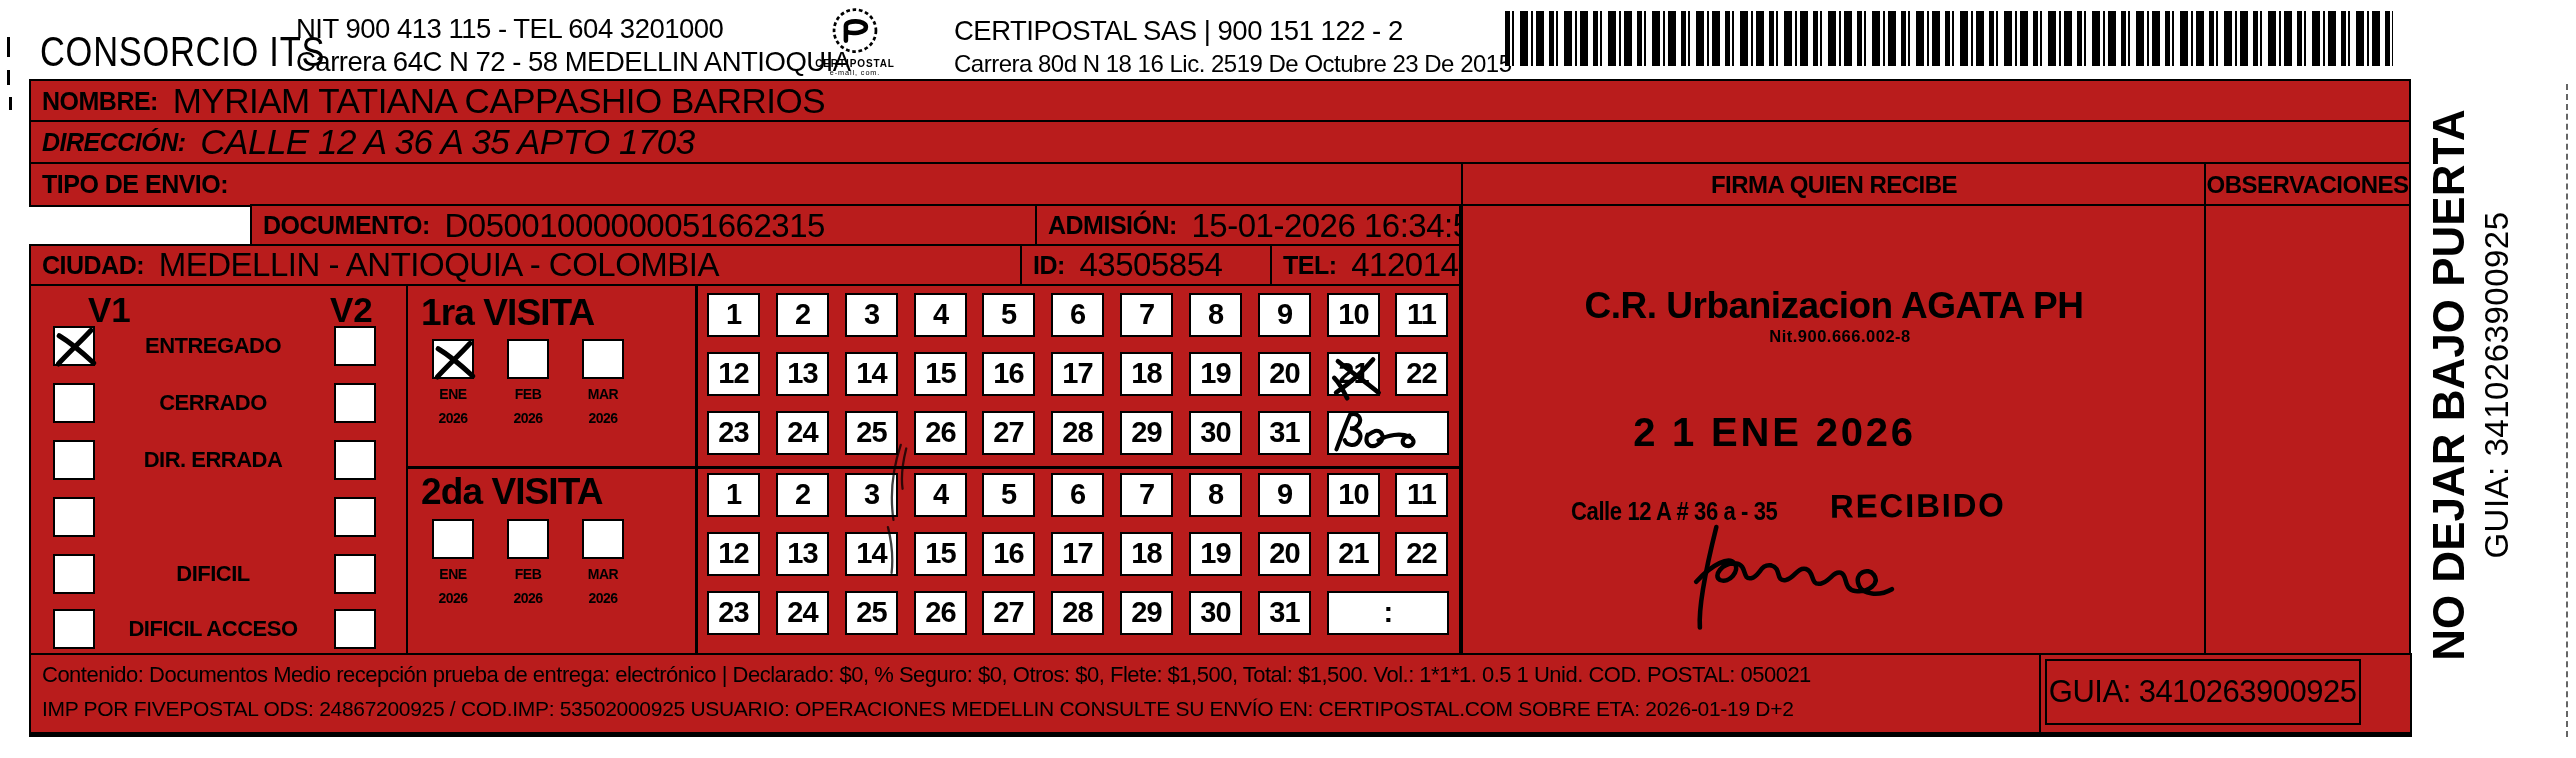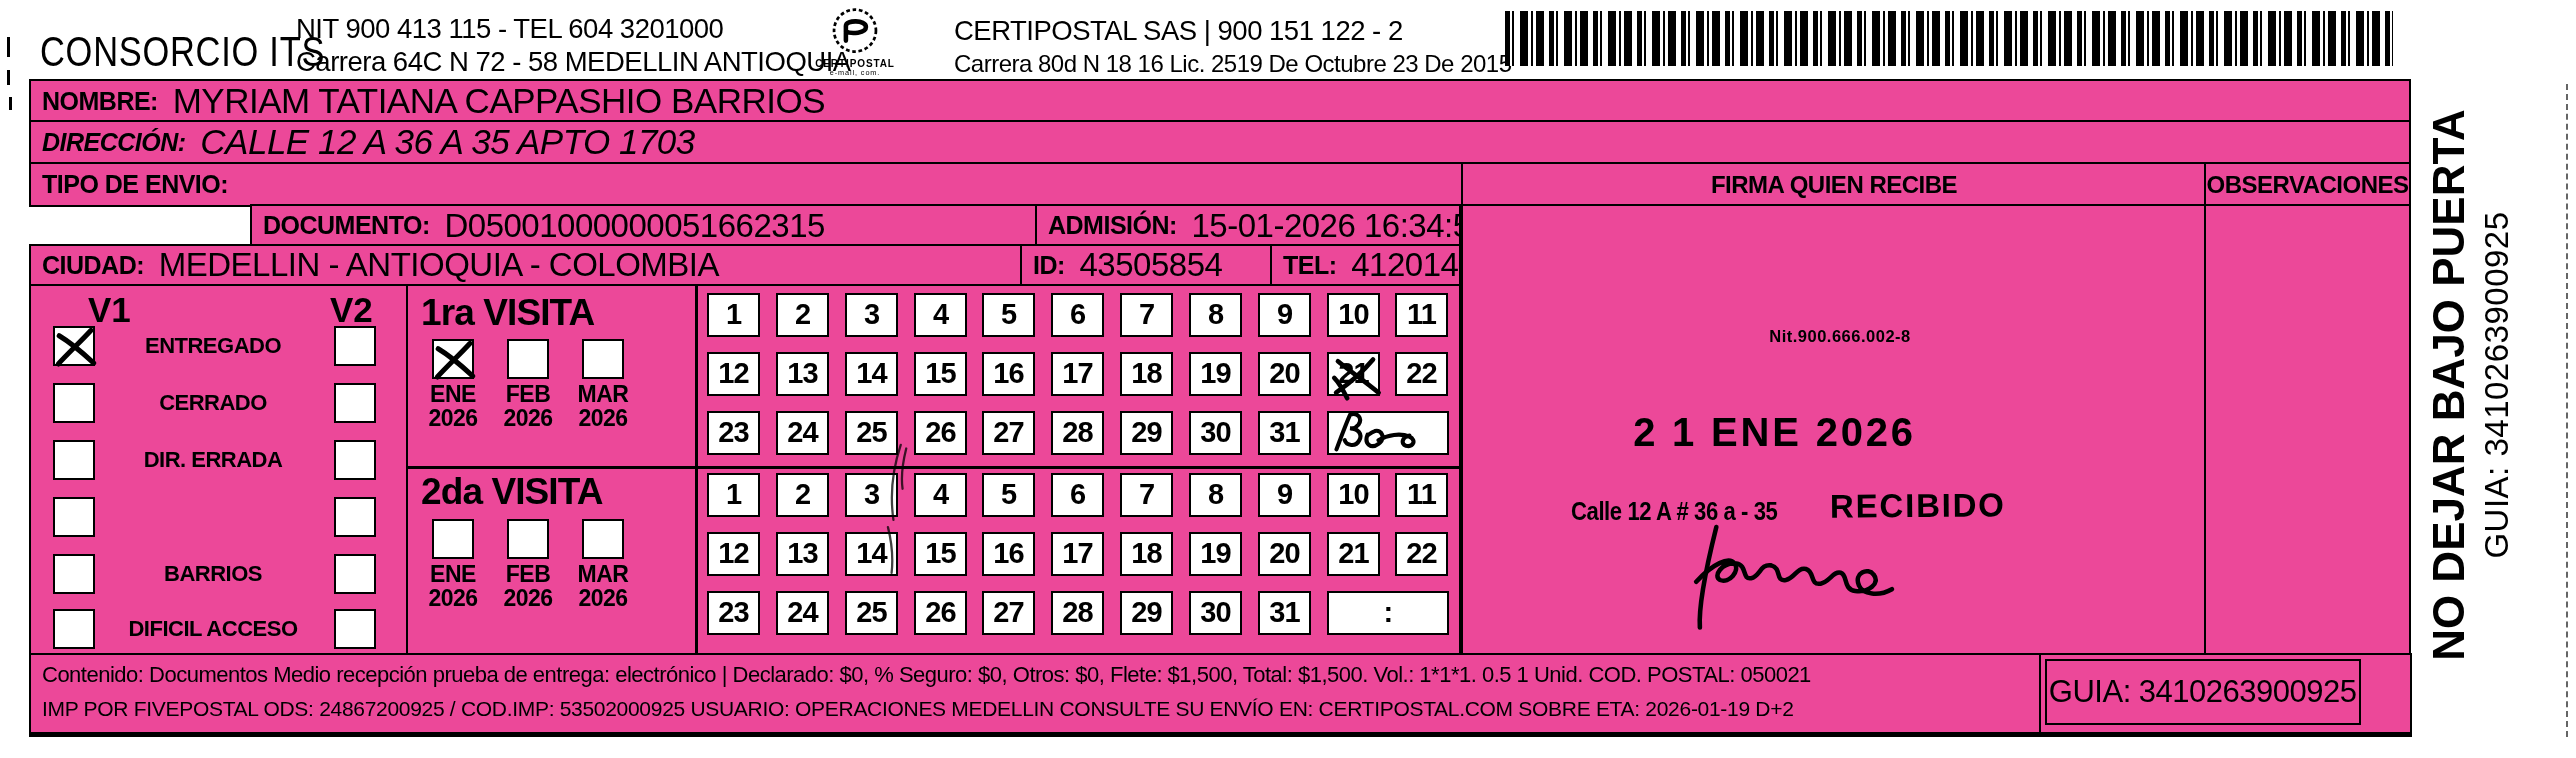--- a/index.html
+++ b/index.html
@@ -1,19 +1,19 @@
 <!DOCTYPE html>
 <html style="font-size:14.7px"><head>
 <meta charset="utf-8">
 <style>
   html,body{margin:0;padding:0;background:#fff;}
   #doc{position:relative;width:2576px;height:758px;background:#fff;color:#000;
        font-family:"Liberation Sans",sans-serif;overflow:hidden;}
   .abs{position:absolute;}
-  .cell{position:absolute;box-sizing:border-box;border:2.8px solid #000;background:#ec4899;}
+  .cell{position:absolute;box-sizing:border-box;border:2.8px solid #000;background:#b91c1c;}
   .fieldrow{display:flex;align-items:center;padding-left:11px;gap:14.7px;white-space:nowrap;overflow:hidden;}
   .flabel{font-weight:700;font-size:25px;letter-spacing:-0.5px;}
   .fvalue{font-size:35px;letter-spacing:-0.5px;}
   .fvalue.sm{font-size:33px;}
   .hdrcell{display:flex;align-items:center;justify-content:center;font-weight:700;font-size:24px;letter-spacing:-0.5px;}
   
   .lh-company{font-size:42px;letter-spacing:0.9px;transform:scaleX(.82);transform-origin:left center;white-space:nowrap;}
   .lh-line{font-size:27.5px;letter-spacing:-0.5px;white-space:nowrap;}
   .lh-line.sm{font-size:24px;}
   .logo-caption{font-size:10px;font-weight:700;letter-spacing:0.9px;text-align:center;margin-top:-1.8px;}
@@ -22,21 +22,21 @@
   
   .vhead{position:absolute;font-size:35px;font-weight:700;}
   .status-row{position:absolute;left:0;width:100%;height:40px;}
   .status-row .slabel{position:absolute;left:70px;width:224px;text-align:center;font-weight:700;font-size:22px;letter-spacing:-0.5px;line-height:40px;}
   .cb{position:absolute;box-sizing:border-box;width:42px;height:40px;border:2.8px solid #000;background:#fff;}
   .cb .xmark{position:absolute;left:-5.5px;top:-5.5px;}
   
   .vtitle{position:absolute;font-size:37px;font-weight:700;letter-spacing:-0.9px;white-space:nowrap;}
   .month-col{position:absolute;width:64px;text-align:center;}
   .month-col .cb{position:relative;display:inline-block;left:0;top:0;}
-  .mlabel{font-size:23px;font-weight:700;line-height:24px;letter-spacing:-0.5px;}
+  .mlabel{font-size:14px;font-weight:700;line-height:24px;letter-spacing:-0.5px;}
   .day{position:absolute;box-sizing:border-box;width:53px;height:44px;border:2.8px solid #000;
        font-size:29px;font-weight:700;text-align:center;line-height:39px;letter-spacing:-0.9px;background:#fff;}
   .day.wide{width:122px;}
   .day .scrib{position:absolute;left:-3.7px;top:-1.8px;}
   .divider-v{position:absolute;width:2.8px;background:#000;top:0;bottom:0;}
   .divider-h{position:absolute;height:2.8px;background:#000;left:0;right:0;}
   
   .stamp-org{position:absolute;left:0;right:0;top:79px;text-align:center;font-size:37px;font-weight:700;letter-spacing:-0.5px;}
   .stamp-nit{position:absolute;left:12px;right:0;top:121px;text-align:center;font-size:16.5px;font-weight:700;letter-spacing:0.5px;}
   .stamp-date{position:absolute;left:0;right:119px;top:204px;text-align:center;font-size:40px;font-weight:700;letter-spacing:2.8px;white-space:nowrap;}
@@ -140,21 +140,21 @@
           <span class="cb" style="left:22px;"></span>
           <span class="slabel">DIR. ERRADA</span>
           <span class="cb" style="left:303px;"></span>
         </div>
         <div class="status-row" style="top: 211px;">
           <span class="cb" style="left:22px;"></span>
           <span class="cb" style="left:303px;"></span>
         </div>
         <div class="status-row" style="top: 268px;">
           <span class="cb" style="left:22px;"></span>
-          <span class="slabel">BARRIOS</span>
+          <span class="slabel">DIFICIL</span>
           <span class="cb" style="left:303px;"></span>
         </div>
         <div class="status-row" style="top: 323px;">
           <span class="cb" style="left:22px;"></span>
           <span class="slabel">DIFICIL ACCESO</span>
           <span class="cb" style="left:303px;"></span>
         </div>
       </div>
   </div>
 
@@ -247,20 +247,21 @@
         <div class="day" style="left: 574px; top: 305px;">27</div>
         <div class="day" style="left: 643px; top: 305px;">28</div>
         <div class="day" style="left: 712px; top: 305px;">29</div>
         <div class="day" style="left: 781px; top: 305px;">30</div>
         <div class="day" style="left: 850px; top: 305px;">31</div>
         <div class="day wide" style="left: 919px; top: 305px;"><span>:</span></div>
       </div>
   </div>
 
   <div class="cell" style="left:1461px;top:204px;width:746px;height:452px;">
+    <div class="stamp-org">C.R. Urbanizacion AGATA PH</div>
     <div class="stamp-nit">Nit.900.666.002-8</div>
     <div class="stamp-date">2 1 ENE 2026</div>
     <div class="stamp-addr">Calle 12 A # 36 a - 35</div>
     <div class="stamp-recibido">RECIBIDO</div>
     <svg class="signature" width="284" height="128" viewBox="0 0 310 140">
       <path d="M46 12 C38 44 26 94 28 122" fill="none" stroke="#000" stroke-width="5" stroke-linecap="round"></path>
       <path d="M24 72 C42 52 60 44 66 52 C72 60 60 74 50 70 C42 66 52 50 68 52 C80 54 74 70 84 68 C94 66 94 52 106 54 C118 57 110 72 122 70 C132 68 134 56 144 58 C154 61 148 76 160 74 C170 72 174 60 182 62 C190 64 184 80 198 82 C212 84 226 74 218 64 C212 56 196 62 202 76 C206 86 224 88 238 80" fill="none" stroke="#000" stroke-width="5" stroke-linecap="round"></path>
     </svg>
   </div>
   <div class="cell" style="left:2204px;top:204px;width:207px;height:452px;"></div>

